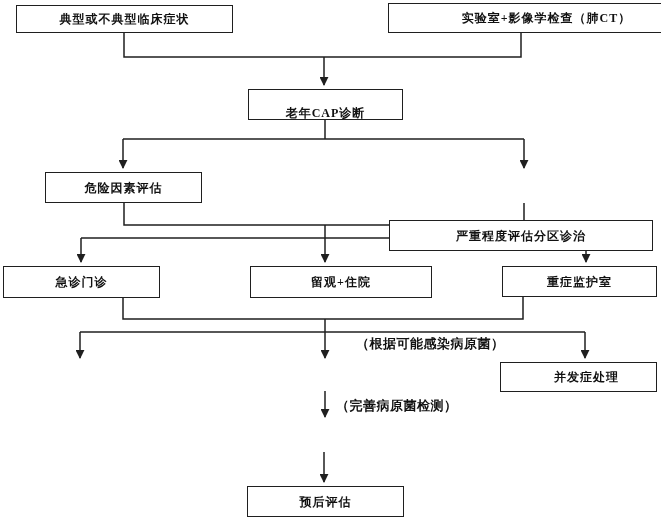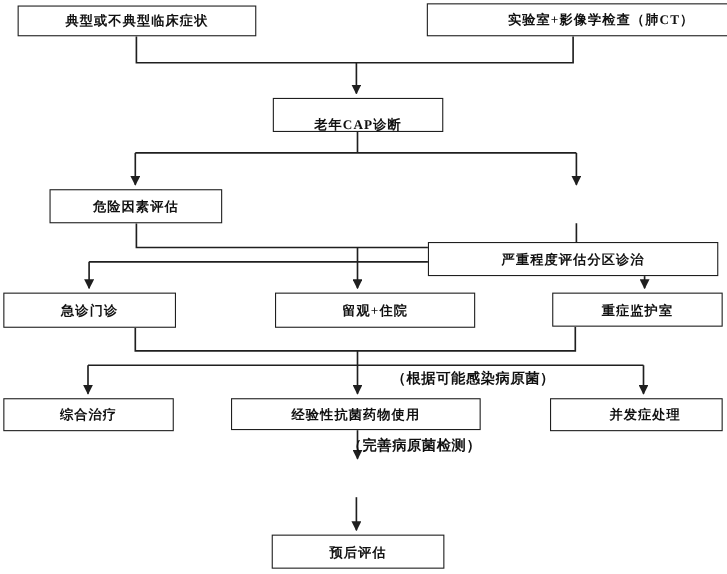--- a/index.html
+++ b/index.html
@@ -41,21 +41,21 @@
   .n-severity                {left:389px; top:172px; width:264px; height:31px;margin-top:48px;}
   .n-emergency               {left:3px;   top:266px; width:157px; height:32px;}
   .n-observation             {left:250px; top:266px; width:182px; height:32px;}
   .n-icu                     {left:502px; top:266px; width:155px; height:31px;}
   .n-comprehensive           {left:3px;   top:362px; width:155px; height:30px;}
   .n-empirical               {left:210px; top:362px; width:227px; height:29px;}
   .n-complication            {left:500px; top:362px; width:157px; height:30px;padding-left:16px;}
   .n-targeted                {left:210px; top:421px; width:228px; height:31px;}
   .n-prognosis               {left:247px; top:486px; width:157px; height:31px;}
   .a-pathogen-based          {left:336px; top:337px;margin-left:20px;}
-  .a-pathogen-testing        {left:316px; top:399px;font-family:Liberation Mono, monospace;}
+  .a-pathogen-testing        {left:336px; top:399px;}
 </style>
 </head>
 <body>
 
 <div id="stage">
 
   <svg id="connectors" width="661" height="522" viewBox="0 0 661 522" xmlns="http://www.w3.org/2000/svg">
     <defs>
       <marker id="ah" viewBox="0 0 10 10" refX="9" refY="5" markerWidth="9" markerHeight="9" markerUnits="userSpaceOnUse" orient="auto">
         <path d="M0,0 L10,5 L0,10 Z" fill="#1f1f1f"></path>
@@ -113,27 +113,21 @@
   </div>
 
   <div class="node n-observation">
     <span>留观+住院</span>
   </div>
 
   <div class="node n-icu">
     <span>重症监护室</span>
   </div>
 
-  <div class="node n-comprehensive">
-    <span>综合治疗</span>
-  </div>
 
-  <div class="node n-empirical">
-    <span>经验性抗菌药物使用</span>
-  </div>
 
   <div class="node n-complication">
     <span>并发症处理</span>
   </div>
 
 
   <div class="node n-prognosis">
     <span>预后评估</span>
   </div>
 

